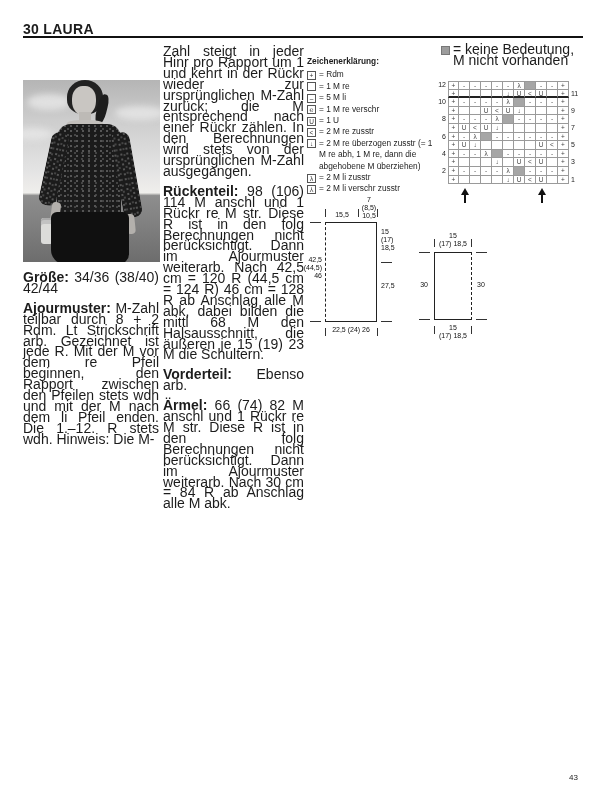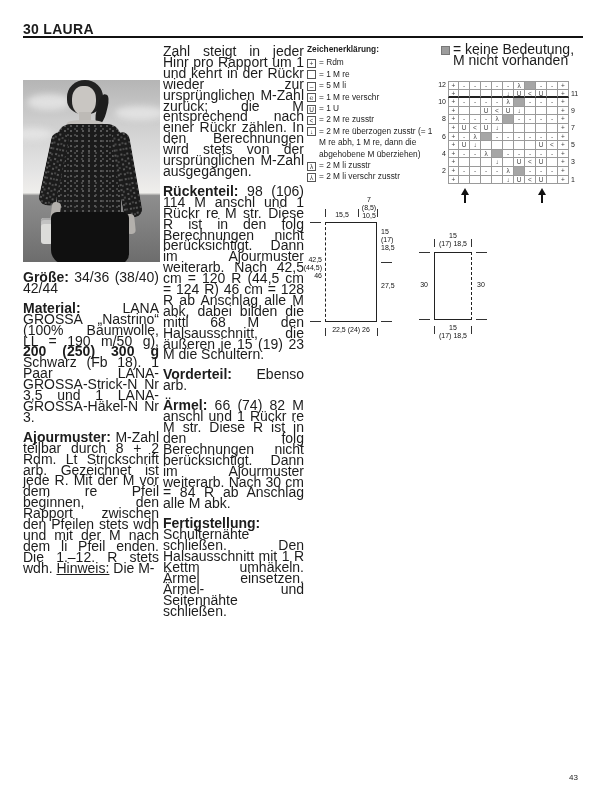--- a/index.html
+++ b/index.html
@@ -5,28 +5,28 @@
   html,body{margin:0;padding:0;background:#e9e9e9;}
   .page{position:relative;width:600px;height:800px;background:#ffffff;
         font-family:"Liberation Sans",sans-serif;color:#1c1c1c;overflow:hidden;}
   
   .hdr{position:absolute;left:23px;top:21px;font-size:14px;font-weight:bold;letter-spacing:.3px;}
   .hdr-rule{position:absolute;left:23px;top:36px;width:560px;height:2px;background:#111;}
   
   .tcol{position:absolute;font-size:14px;line-height:10.9px;text-align:justify;}
   .tcol p{margin:0 0 9px 0;}
   b{font-weight:bold;}
-  .und{text-decoration:underline;}
+  .und{}
   
   .photo{position:absolute;left:23px;top:80px;width:137px;height:182px;overflow:hidden;
          background:linear-gradient(180deg,#b5b5b5 0%,#cdcdcd 22%,#e4e4e4 50%,#f0efec 62%,#8e8e8e 63.5%,#848484 75%,#6d6d6d 100%);}
   .cloud{position:absolute;border-radius:50%;filter:blur(3px);background:#e8e8e8;opacity:.8;}
   .lace{background-color:#1b1b1b;background-image:radial-gradient(circle at 2px 2px,#555 0.9px,transparent 1.5px),radial-gradient(circle at 4px 5px,#444 0.8px,transparent 1.4px);background-size:6px 5px,7px 6px;}
   
-  .legend{position:absolute;left:307px;top:44px;width:132px;font-size:8.3px;line-height:11.4px;}
+  .legend{position:absolute;left:307px;top:56px;width:132px;font-size:8.3px;line-height:11.4px;}
   .legend-title{font-weight:bold;margin-bottom:2px;}
   .legend-item{display:flex;align-items:flex-start;margin-bottom:0;}
   .sym{flex:0 0 auto;width:7px;height:7px;border:1px solid #555;margin:1.5px 3px 0 0;
        font-size:6.5px;line-height:7px;text-align:center;color:#333;background:#fff;}
   .sym.gray{background:#9c9c9c;border-color:#777;}
   .ltxt{flex:1;}
   .nostitch{position:absolute;left:441px;top:44px;width:148px;font-size:14px;line-height:10.5px;display:flex;}
   
   .chart{position:absolute;left:448px;top:81px;}
   .chart-row{display:flex;height:8.6px;}
@@ -84,30 +84,28 @@
     <div style="position:absolute;left:28px;top:122px;width:9px;height:22px;background:#b3b0ac;border-radius:4px;transform:rotate(8deg);"></div>
     <div style="position:absolute;left:103px;top:134px;width:9px;height:20px;background:#b3b0ac;border-radius:4px;transform:rotate(-6deg);"></div>
 
     <div style="position:absolute;left:18px;top:138px;width:12px;height:26px;background:#dcdcda;border-radius:3px;box-shadow:inset 0 2px 0 #aaa, inset 0 6px 0 #c2c2c2;"></div>
 
     <div style="position:absolute;left:28px;top:132px;width:78px;height:52px;background:#101010;border-radius:6px 6px 10px 14px;"></div>
   </div>
 
   <div class="tcol" style="left:23px;top:272px;width:136px;">
     <p><b>Größe:</b><span> 34/36 (38/40) 42/44</span></p>
-    <p><b>Material:</b><span> LANA GROSSA „Nastrino“ (100% Baumwolle, LL = 190 m/50 g), </span><b>200 (250) 300 g</b><span> Schwarz (Fb 18). 1 Paar LANA-GROSSA-Strick-N Nr 3,5 und 1 LANA-GROSSA-Häkel-N Nr 3.</span></p>
     <p><b>Ajourmuster:</b><span> M-Zahl teilbar durch 8 + 2 Rdm. Lt Strickschrift arb. Gezeichnet ist jede R. Mit der M vor dem re Pfeil beginnen, den Rapport zwischen den Pfeilen stets wdh und mit der M nach dem li Pfeil enden. Die 1.–12. R stets wdh. </span><span class="und">Hinweis:</span><span> Die M-</span></p>
   </div>
 
   <div class="tcol" style="left:163px;top:46px;width:141px;">
     <p>Zahl steigt in jeder Hinr pro Rapport um 1 und kehrt in der Rückr wieder zur ursprünglichen M-Zahl zurück; die M entsprechend nach einer Rückr zählen. In den Berechnungen wird stets von der ursprünglichen M-Zahl ausgegangen.</p>
     <p><b>Rückenteil:</b><span> 98 (106) 114 M anschl und 1 Rückr re M str. Diese R ist in den folg Berechnungen nicht berücksichtigt. Dann im Ajourmuster weiterarb. Nach 42,5 cm = 120 R (44,5 cm = 124 R) 46 cm = 128 R ab Anschlag alle M abk, dabei bilden die mittl 68 M den Halsausschnitt, die äußeren je 15 (19) 23 M die Schultern.</span></p>
     <p><b>Vorderteil:</b><span> Ebenso arb.</span></p>
     <p><b>Ärmel:</b><span> 66 (74) 82 M anschl und 1 Rückr re M str. Diese R ist in den folg Berechnungen nicht berücksichtigt. Dann im Ajourmuster weiterarb. Nach 30 cm = 84 R ab Anschlag alle M abk.</span></p>
-    <p><b>Fertigstellung:</b><span> Schulternähte schließen. Den Halsausschnitt mit 1 R Kettm umhäkeln. Ärmel einsetzen. Ärmel- und Seitennähte schließen.</span></p>
   </div>
 
   <div class="legend">
     <div class="legend-title">Zeichenerklärung:</div>
     <div>
         <div class="legend-item">
           <span class="sym">+</span>
           <span class="ltxt">= Rdm</span>
         </div>
         <div class="legend-item">

